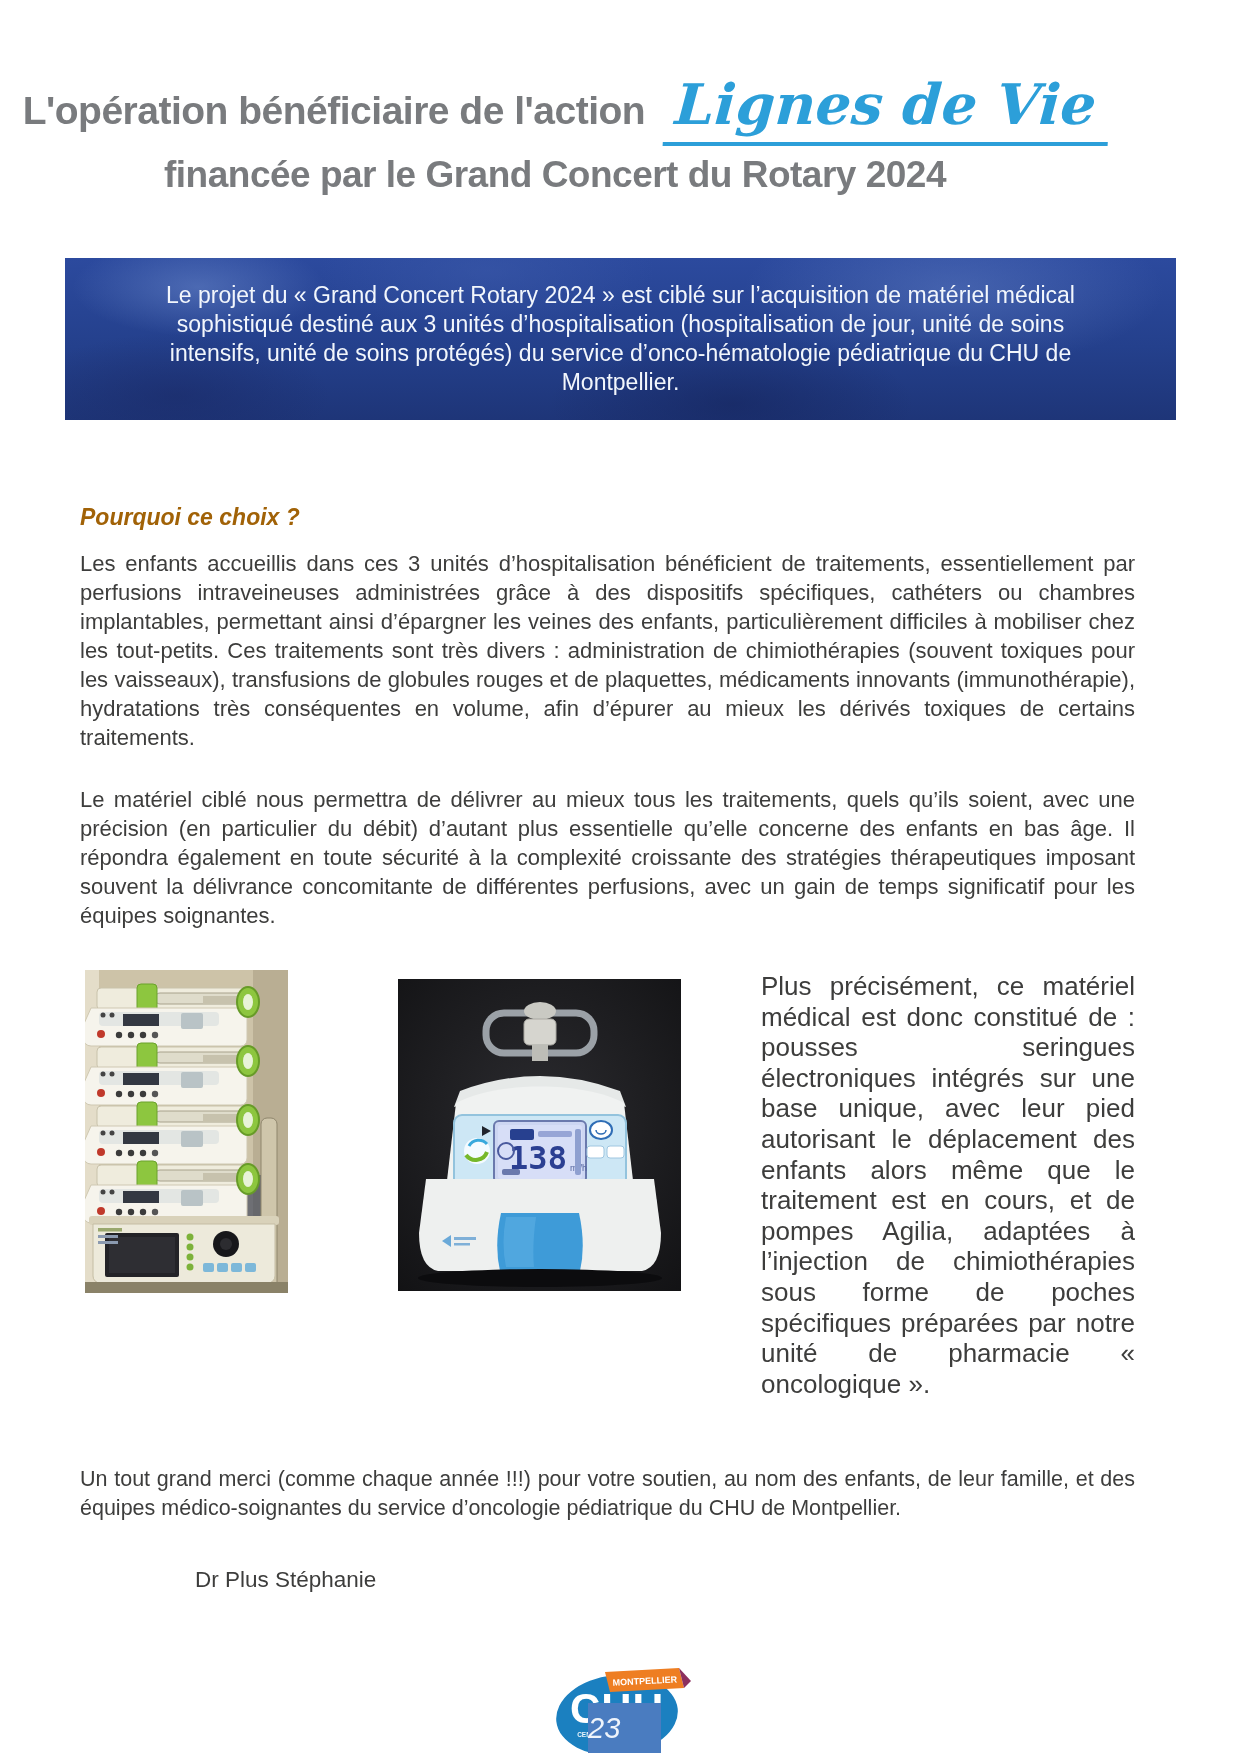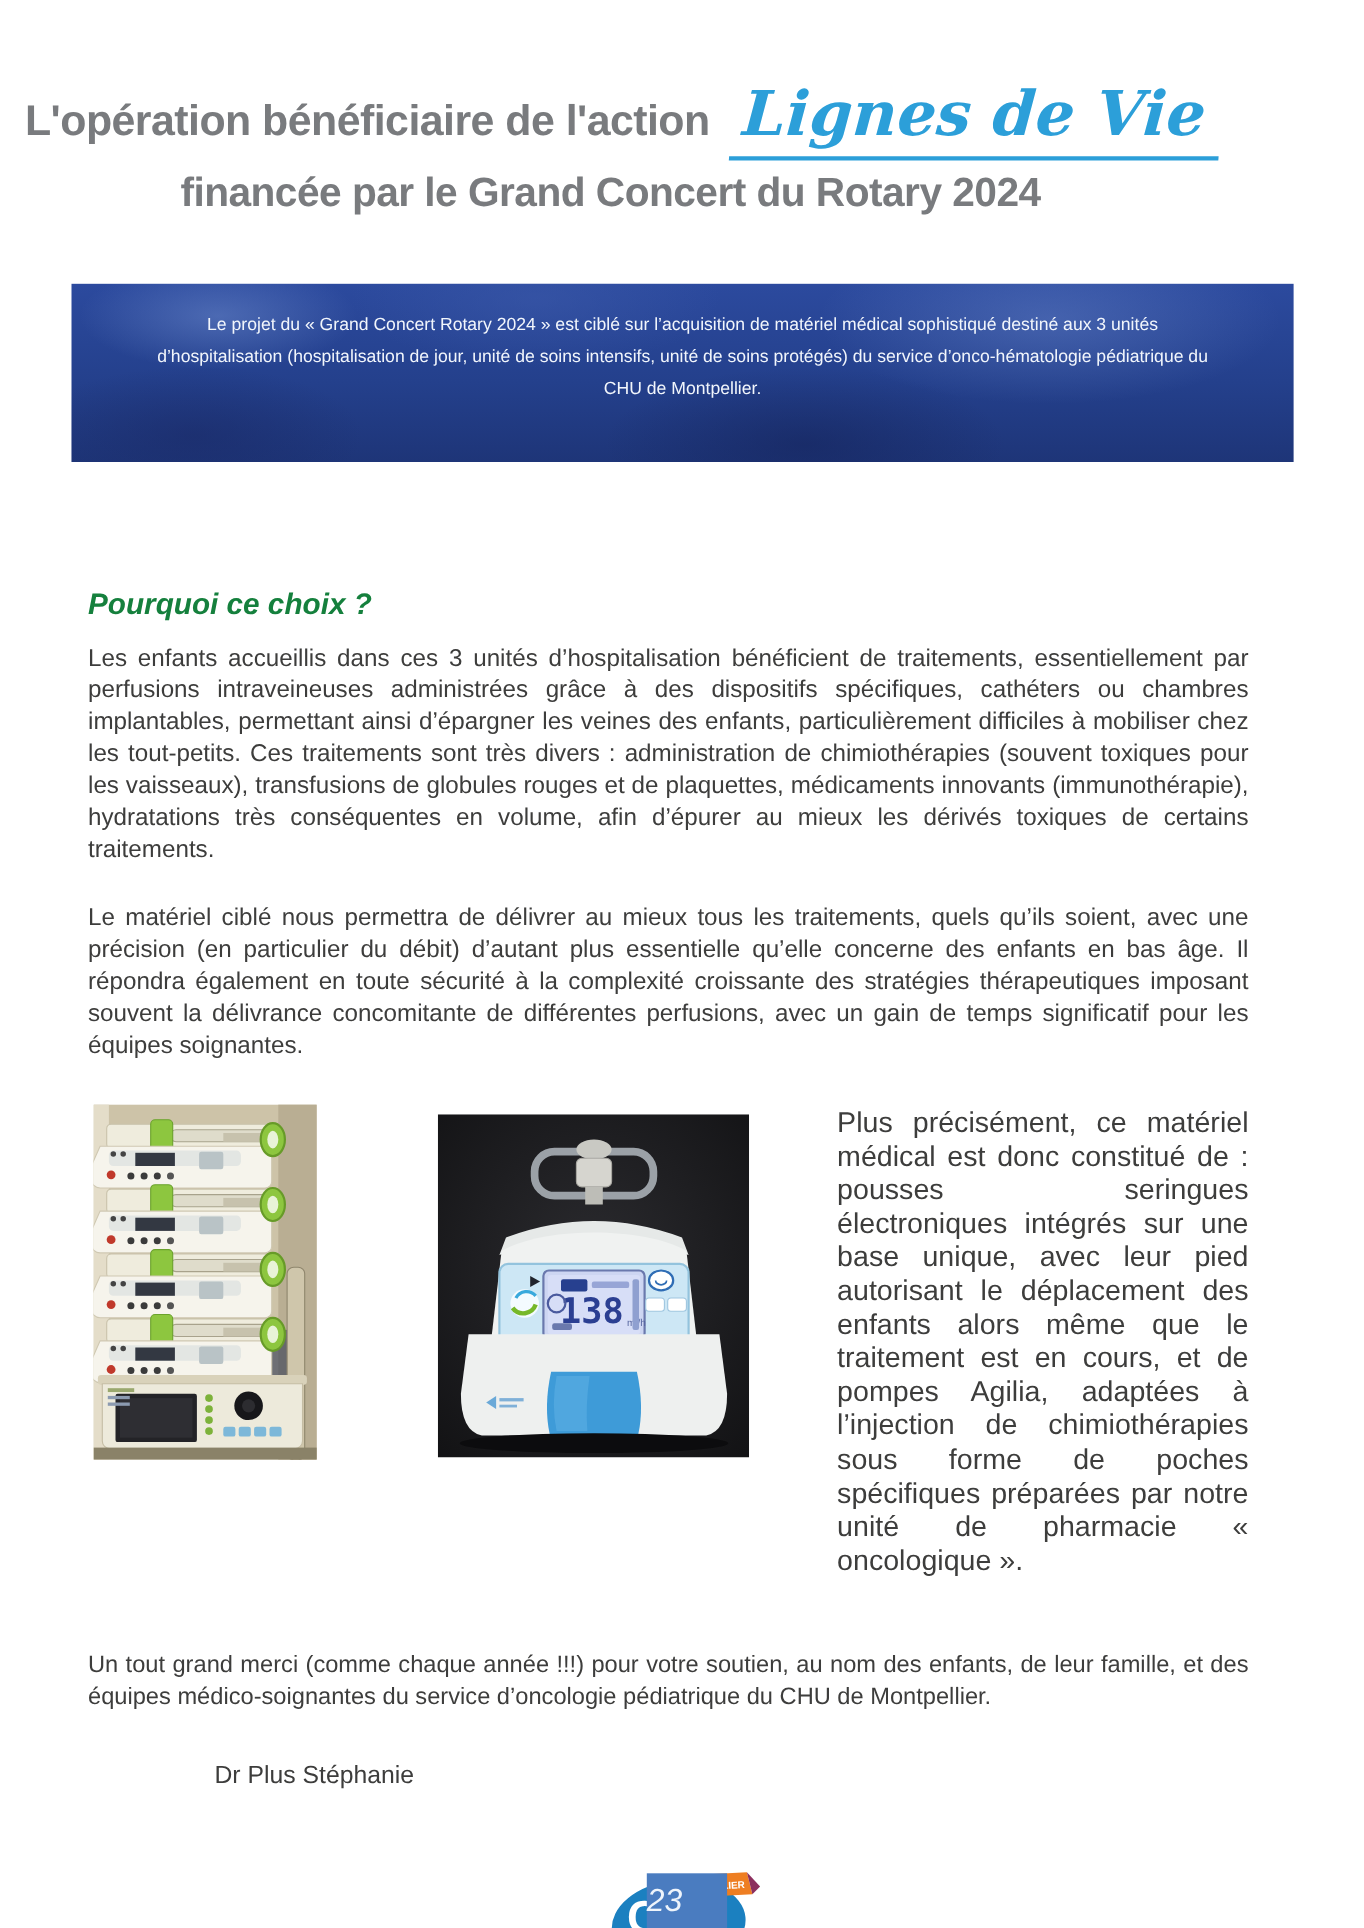--- a/index.html
+++ b/index.html
@@ -13,32 +13,32 @@
   .title-prefix{font-size:39px;font-weight:600;color:#797b7e;letter-spacing:-0.5px;}
   .title-script{
     display:inline-block;font-family:"DejaVu Serif",serif;font-style:italic;font-weight:bold;
     font-size:56px;color:#2c9fd9;line-height:1;padding:0 14px 10px 10px;
     border-bottom:4px solid #2c9fd9;transform:skewX(-4deg);
   }
   .title-line2{margin-top:8px;font-size:37px;font-weight:600;color:#797b7e;letter-spacing:-0.5px;}
   
   .banner{
     margin:62px 0 0 65px;width:1111px;height:162px;padding:23px 72px;
-    box-sizing:border-box;text-align:center;color:#f2f6fc;font-size:16px;line-height:29px;
+    box-sizing:border-box;text-align:center;color:#f2f6fc;font-size:23px;line-height:29px;
     background:
       radial-gradient(180px 70px at 12% 18%, rgba(110,140,205,0.50), transparent 70%),
       radial-gradient(240px 90px at 38% 8%,  rgba(60,90,170,0.55),  transparent 70%),
       radial-gradient(300px 110px at 80% 20%, rgba(120,150,215,0.35), transparent 70%),
       radial-gradient(260px 100px at 60% 90%, rgba(20,35,90,0.55),  transparent 70%),
       radial-gradient(220px 90px at 10% 85%,  rgba(25,40,100,0.50), transparent 70%),
       linear-gradient(180deg,#2c4a9e 0%,#24408c 55%,#1e3578 100%);
   }
   
   .content{width:1055px;margin-left:80px;}
-  .section-heading{margin-top:114px;font-size:27px;font-style:italic;font-weight:bold;color:#15803d;}
+  .section-heading{margin-top:84px;font-size:23px;font-style:italic;font-weight:bold;color:#a16207;}
   .para{margin-top:18px;font-size:22px;line-height:29px;text-align:justify;}
   .para + .para{margin-top:33px;}
   
   .media-row{margin-top:40px;display:flex;align-items:flex-start;}
   .photo-left{width:203px;height:323px;margin-left:5px;flex:none;}
   .photo-right{width:283px;height:312px;margin-left:110px;margin-top:9px;flex:none;}
   .side-col{width:380px;margin-left:80px;margin-top:1px;font-size:26px;line-height:30.6px;text-align:justify;}
   
   .thanks{margin-top:40px;font-size:21.5px;line-height:29px;text-align:justify;}
   .signatures{margin-top:44px;display:flex;font-size:22.5px;color:#3d3d3c;}

